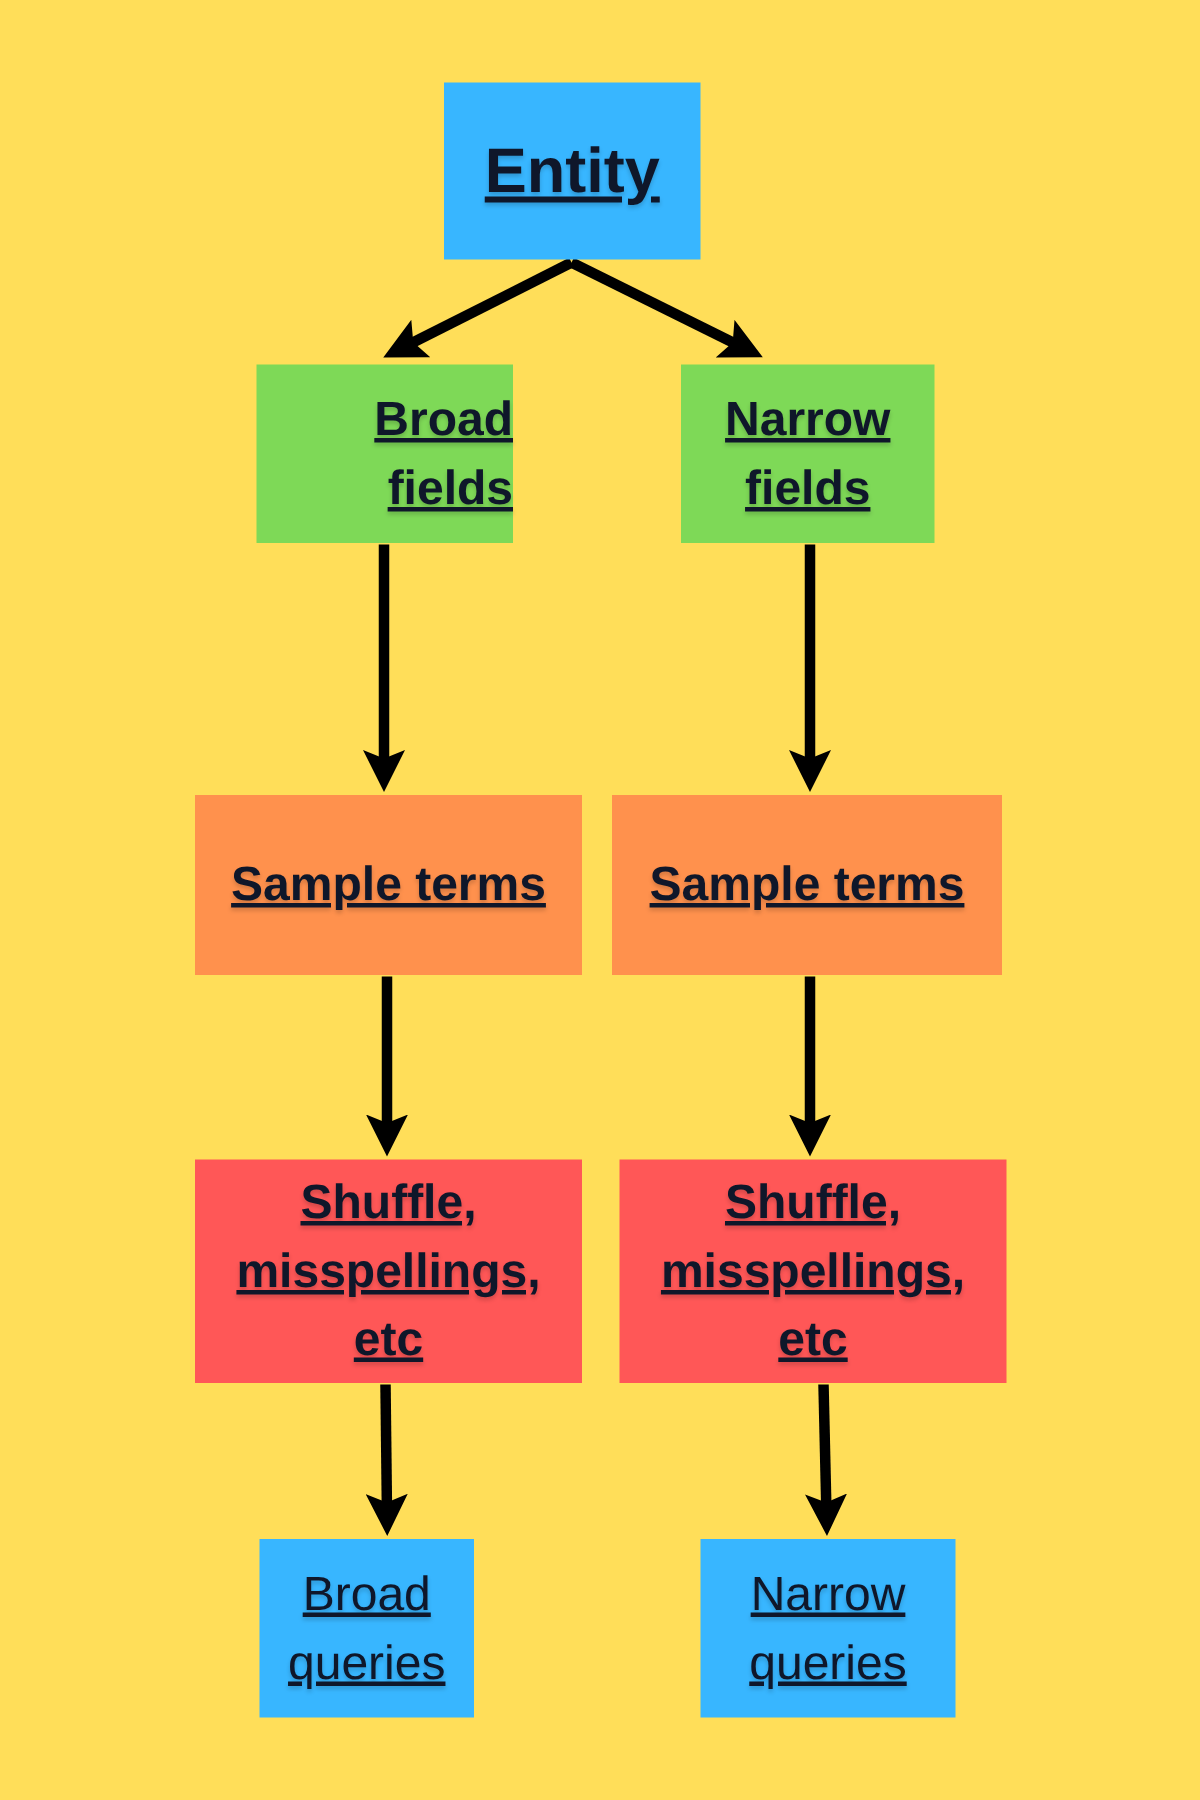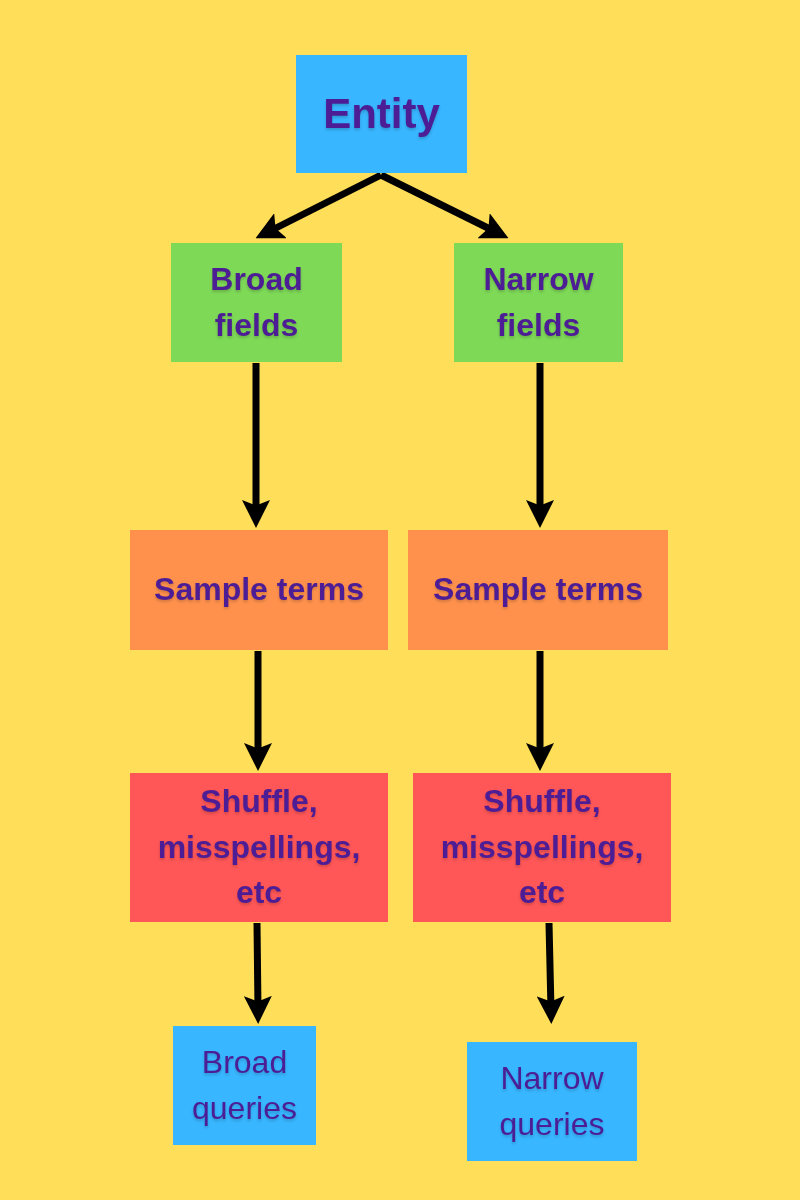--- a/index.html
+++ b/index.html
@@ -21,25 +21,26 @@
     stroke: #000000;
     stroke-width: 7;
   }
   .node {
     position: absolute;
     display: flex;
     align-items: center;
     justify-content: center;
     text-align: center;
     box-sizing: border-box;
-    color: #4c1d95;
+    color: #0f172a;
     font-weight: 700;
     font-size: 32px;
     line-height: 1.42;
     text-shadow: 0 2px 3px rgba(0,0,0,0.18);
+    text-decoration: underline;
   }
   .node-entity          { left: 296px; top:   55px; width: 171px; height: 118px; font-size: 42px; }
   .node-broad-fields    { left: 171px; top:  243px; width: 171px; height: 119px; }
   .node-narrow-fields   { left: 454px; top:  243px; width: 169px; height: 119px; }
   .node-sample-broad    { left: 130px; top:  530px; width: 258px; height: 120px; padding: 0 14px; }
   .node-sample-narrow   { left: 408px; top:  530px; width: 260px; height: 120px; padding: 0 14px; }
   .node-shuffle-broad   { left: 130px; top:  773px; width: 258px; height: 149px; padding: 0 16px; }
   .node-shuffle-narrow  { left: 413px; top:  773px; width: 258px; height: 149px; padding: 0 16px; }
   .node-broad-queries   { left: 173px; top: 1026px; width: 143px; height: 119px; font-weight: 400; }
   .node-narrow-queries  { left: 467px; top: 1026px; width: 170px; height: 119px; font-weight: 400; }
@@ -62,21 +63,21 @@
     <line x1="258" y1="651" x2="258" y2="757" marker-end="url(#ah)"></line>
     <line x1="540" y1="651" x2="540" y2="757" marker-end="url(#ah)"></line>
     <line x1="257" y1="923" x2="258" y2="1010" marker-end="url(#ah)"></line>
     <line x1="549" y1="923" x2="551" y2="1010" marker-end="url(#ah)"></line>
   </svg>
 
   <div class="node node-entity" style="background: rgb(56, 182, 255);">
     <span>Entity</span>
   </div>
 
-  <div class="node node-broad-fields" style="background: rgb(126, 217, 87);">
+  <div class="node node-broad-fields" style="background: rgb(126, 217, 87); text-align: right;">
     <span>Broad fields</span>
   </div>
 
   <div class="node node-narrow-fields" style="background: rgb(126, 217, 87);">
     <span>Narrow fields</span>
   </div>
 
   <div class="node node-sample-broad" style="background: rgb(255, 145, 77);">
     <span>Sample terms</span>
   </div>
@@ -90,17 +91,17 @@
   </div>
 
   <div class="node node-shuffle-narrow" style="background: rgb(255, 87, 87);">
     <span>Shuffle, misspellings, etc</span>
   </div>
 
   <div class="node node-broad-queries" style="background: rgb(56, 182, 255);">
     <span>Broad queries</span>
   </div>
 
-  <div class="node node-narrow-queries" style="background: rgb(56, 182, 255); margin-top: 16px;">
+  <div class="node node-narrow-queries" style="background: rgb(56, 182, 255);">
     <span>Narrow queries</span>
   </div>
 
 </div>
 
 </body></html>

